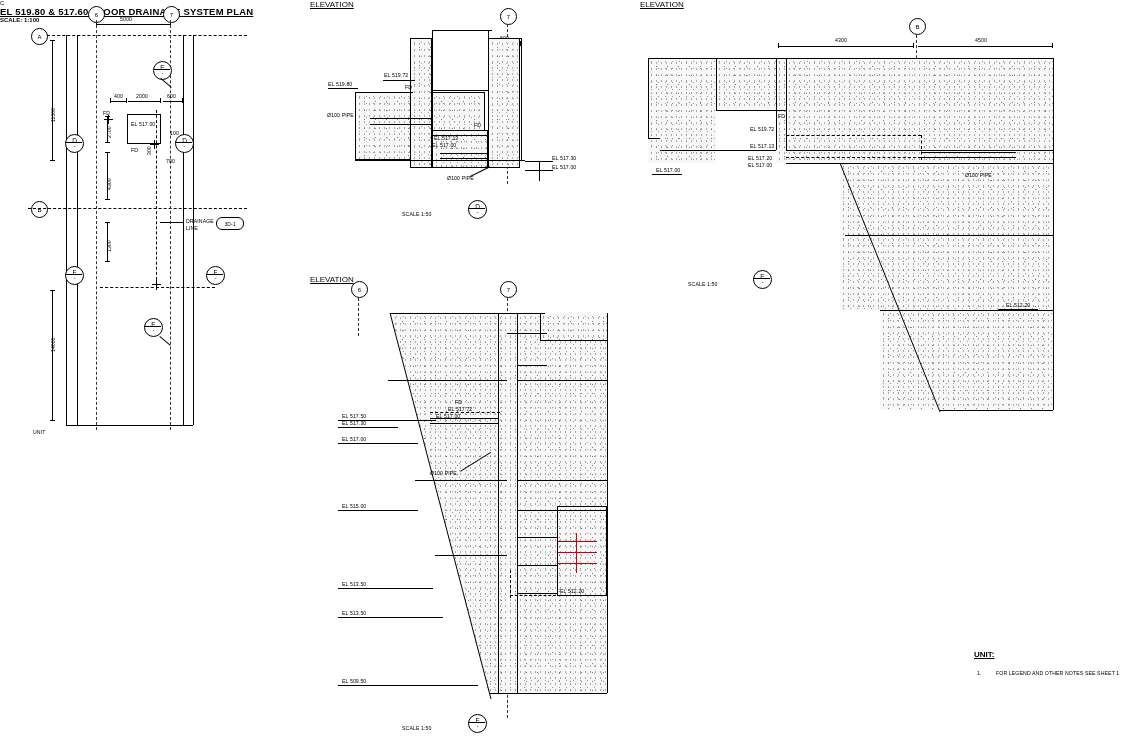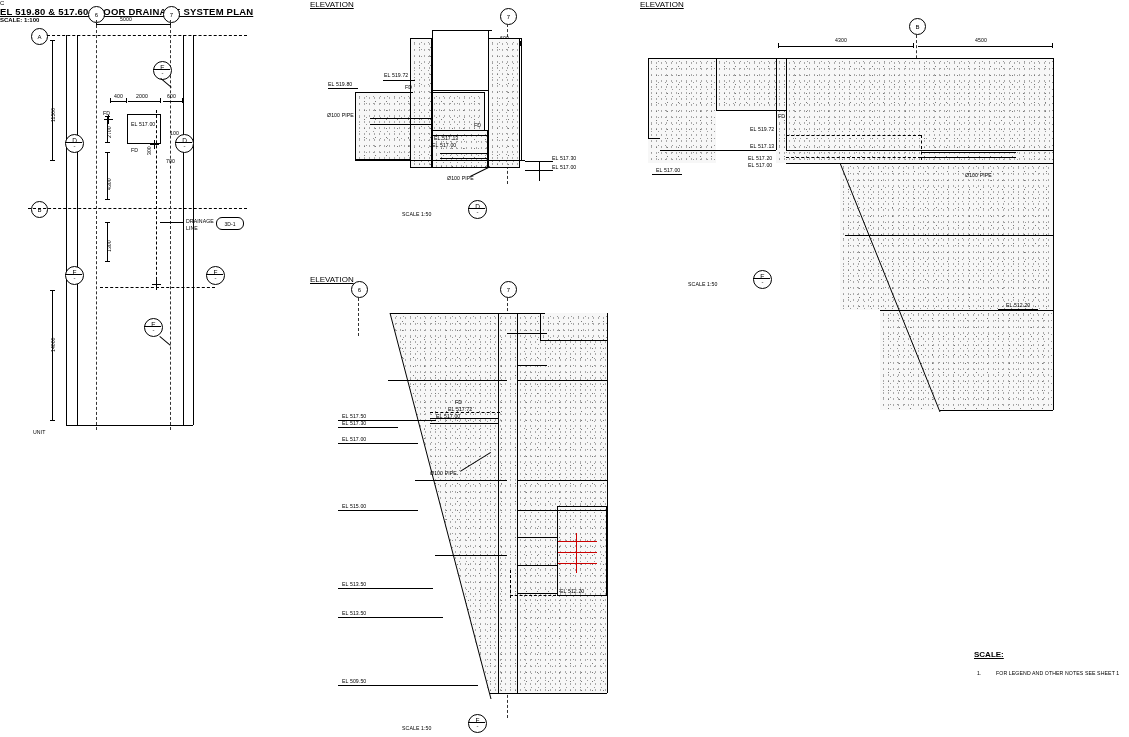--- a/index.html
+++ b/index.html
@@ -418,18 +418,18 @@
     <div class="t8 u" style="left:92px;top:440px;">ELEVATION</div>
     <div class="t" style="left:92px;top:450px;">SCALE 1:50</div>
     <div class="circ det-bub" style="left:158px;top:439px;">
       <span class="num">F</span>
       <span class="dsh">-</span>
     </div>
     <div class="det-bub-line" style="left:158px;top:447px;"></div>
   </div>
 
   <div class="abs" style="left:974px;top:650px;width:150px;height:40px;">
-    <div class="t8 u b" style="left:0;top:0;">SCALE:</div>
+    <div class="t8 u b" style="left:0;top:0;">UNIT:</div>
     <div class="t" style="left:3px;top:20px;">1.</div>
     <div class="t" style="left:22px;top:20px;">FOR LEGEND AND OTHER NOTES SEE SHEET 1</div>
   </div>
 
 </div>
 
 </body></html>

